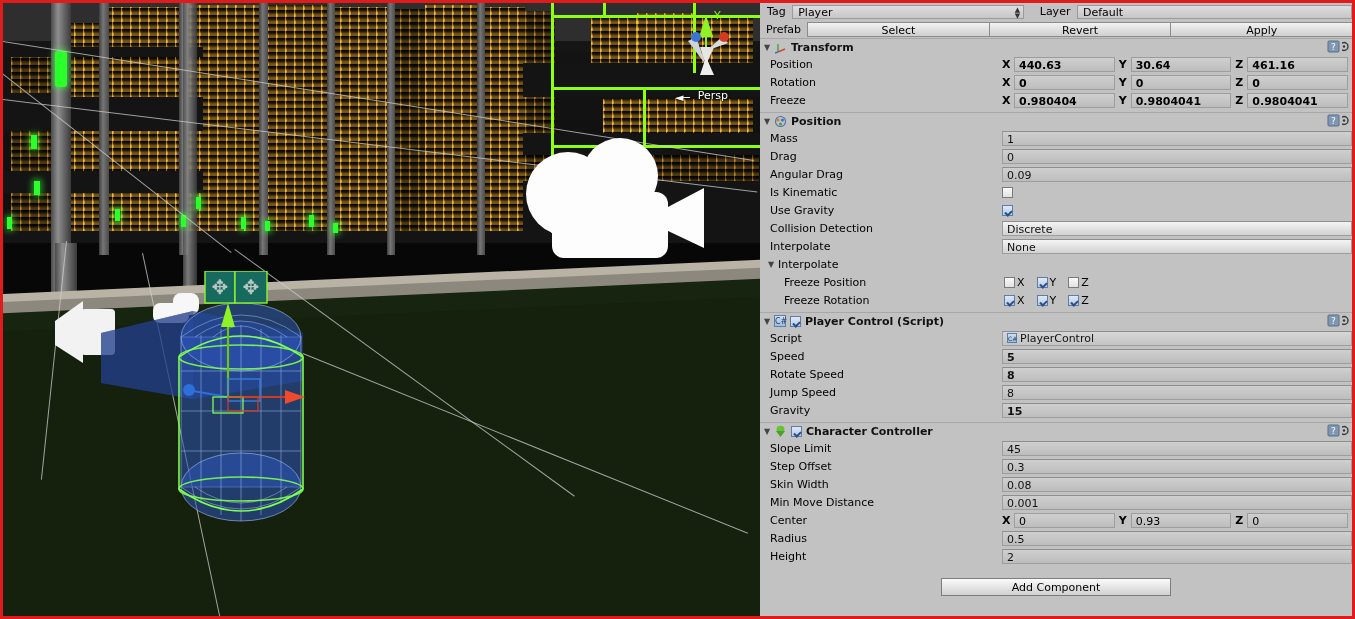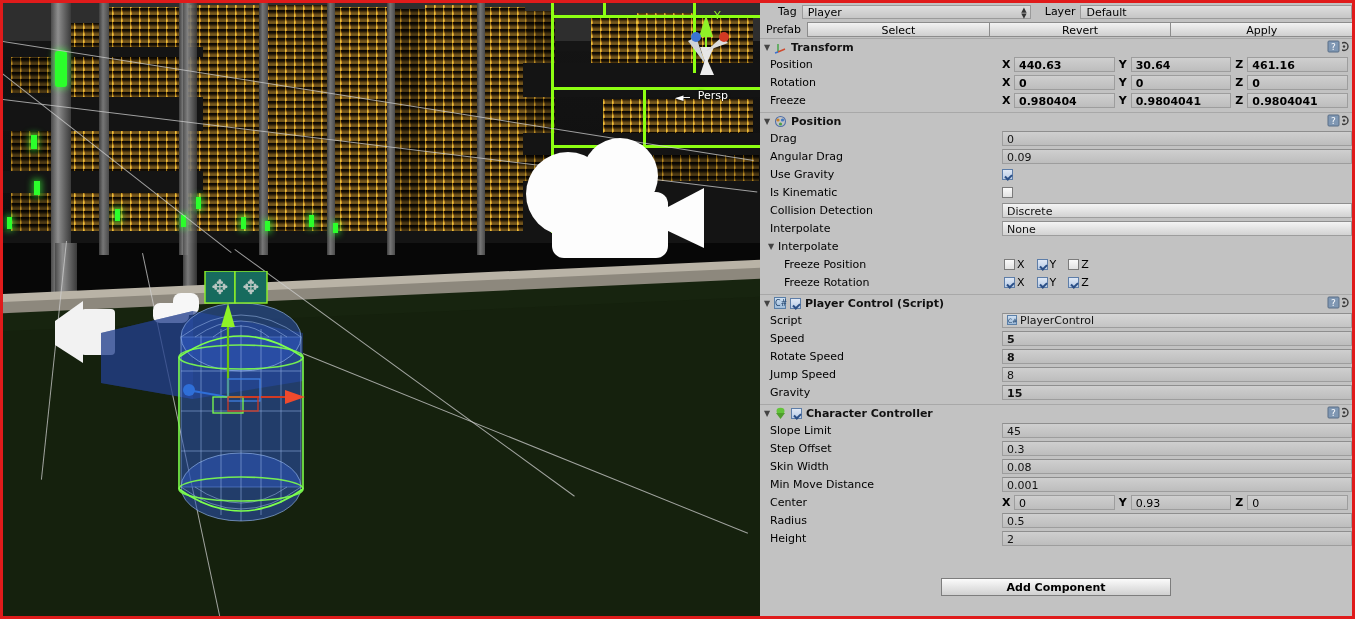--- a/index.html
+++ b/index.html
@@ -75,21 +75,21 @@
          font-family:"DejaVu Sans","Liberation Sans",sans-serif;text-shadow:0 0 3px #000;}
   #perspArrow{position:absolute;right:70px;top:88px;color:#fff;font-size:11px;text-shadow:0 0 3px #000;}
 
   
   #inspector{width:595px;height:619px;background:#c2c2c2;position:relative;box-sizing:border-box;
              border-top:3px solid #e01b1b;border-right:3px solid #e01b1b;border-bottom:3px solid #e01b1b;
              font-size:11px;color:#000;overflow:hidden;}
   .insp-inner{position:relative;width:100%;height:100%;}
 
   
-  #taglayer{display:flex;align-items:center;height:17px;padding-left:18px;gap:0;justify-content:space-between;}
+  #taglayer{display:flex;align-items:center;height:17px;padding-left:7px;gap:0;justify-content:space-between;}
   #taglayer .t{font-size:11px;margin-right:5px;}
   .dropdown{position:relative;background:linear-gradient(180deg,#dedede,#c6c6c6);
             border:1px solid #9a9a9a;height:14px;line-height:14px;padding-left:5px;
             font-size:11px;box-sizing:border-box;}
   .dropdown .arrows{position:absolute;right:3px;top:1px;font-size:7px;line-height:6px;color:#333;}
 
   
   #prefabrow{display:flex;align-items:center;height:18px;padding-left:6px;}
   #prefabrow .t{font-size:11px;margin-right:6px;}
   .pbtn{flex:1;height:15px;line-height:15px;text-align:center;font-size:11px;
@@ -128,21 +128,21 @@
           margin-right:4px;}
   .afield.bold{font-weight:bold;}
 
   .cbrow{display:flex;align-items:center;gap:0;}
   .cbgrp{display:flex;align-items:center;margin-right:10px;}
   .cbgrp span{margin-left:2px;font-size:11px;}
 
   .scripticon{width:12px;height:12px;border:1px solid #5a7fa8;background:linear-gradient(180deg,#cfe0f2,#9fbcd9);
               font-size:8px;line-height:11px;text-align:center;color:#1b3e68;box-sizing:border-box;}
 
-  #addcomp-wrap{position:absolute;left:0;right:0;bottom:20px;display:flex;justify-content:center;font-weight:bold;}
+  #addcomp-wrap{position:absolute;left:0;right:0;bottom:20px;display:flex;justify-content:center;}
   #addcomp{width:230px;height:18px;line-height:18px;text-align:center;font-size:11px;
            background:linear-gradient(180deg,#fbfbfb,#d0d0d0);border:1px solid #7d7d7d;box-sizing:border-box;}
 </style>
 </head>
 <body>
 
 <div id="app">
 
   <div id="scene">
 
@@ -395,34 +395,38 @@
             <rect x="1" y="1" width="11" height="11" rx="1" fill="#7f97b3" stroke="#5a6f87"></rect>
             <text x="6.5" y="10" font-size="9" fill="#fff" text-anchor="middle" font-family="DejaVu Sans, sans-serif">?</text>
           </svg>
           <svg width="8" height="13" viewBox="0 0 8 13">
             <circle cx="2" cy="6.5" r="4" fill="none" stroke="#3a3a3a" stroke-width="1.4"></circle>
             <circle cx="2" cy="6.5" r="1.2" fill="#3a3a3a"></circle>
           </svg>
         </span>
       </div>
       <div class="frow">
+        <span class="fname">Mass</span>
+        <div class="fval">1</div>
+      </div>
+      <div class="frow">
         <span class="fname">Drag</span>
         <div class="fval">0</div>
       </div>
       <div class="frow">
         <span class="fname">Angular Drag</span>
         <div class="fval">0.09</div>
       </div>
       <div class="frow">
+        <span class="fname">Is Kinematic</span>
+        <span class="cb"></span>
+      </div>
+      <div class="frow">
         <span class="fname">Use Gravity</span>
         <span class="cb on"></span>
-      </div>
-      <div class="frow">
-        <span class="fname">Is Kinematic</span>
-        <span class="cb"></span>
       </div>
       <div class="frow">
         <span class="fname">Collision Detection</span>
         <div class="fval pop">Discrete</div>
       </div>
       <div class="frow">
         <span class="fname">Interpolate</span>
         <div class="fval pop">None</div>
       </div>
       <div class="frow" style="padding-left:4px;">

